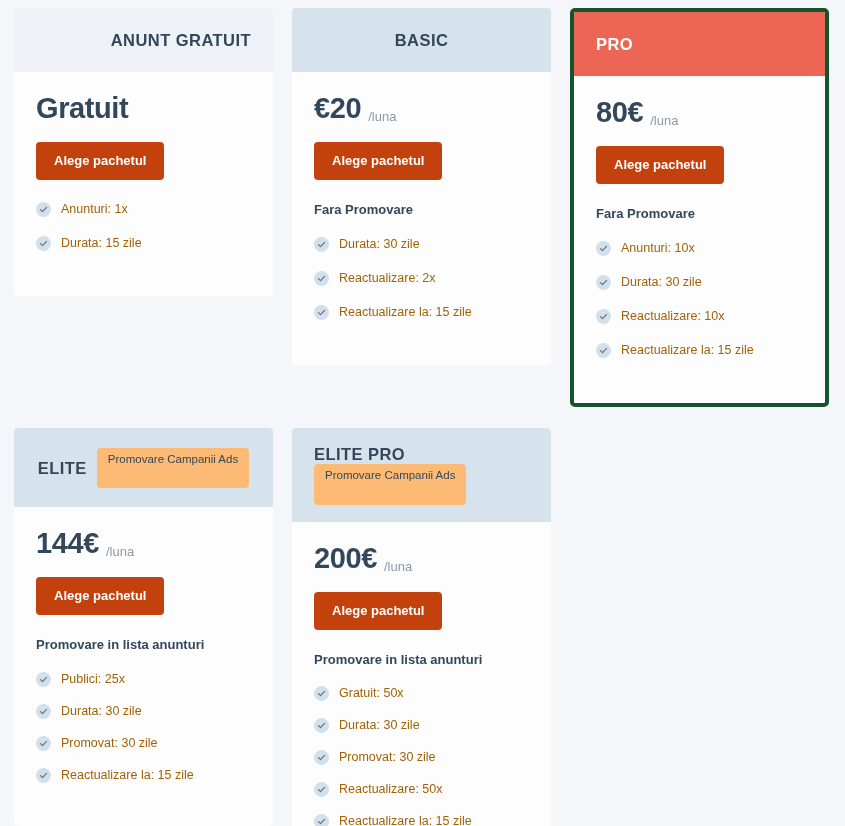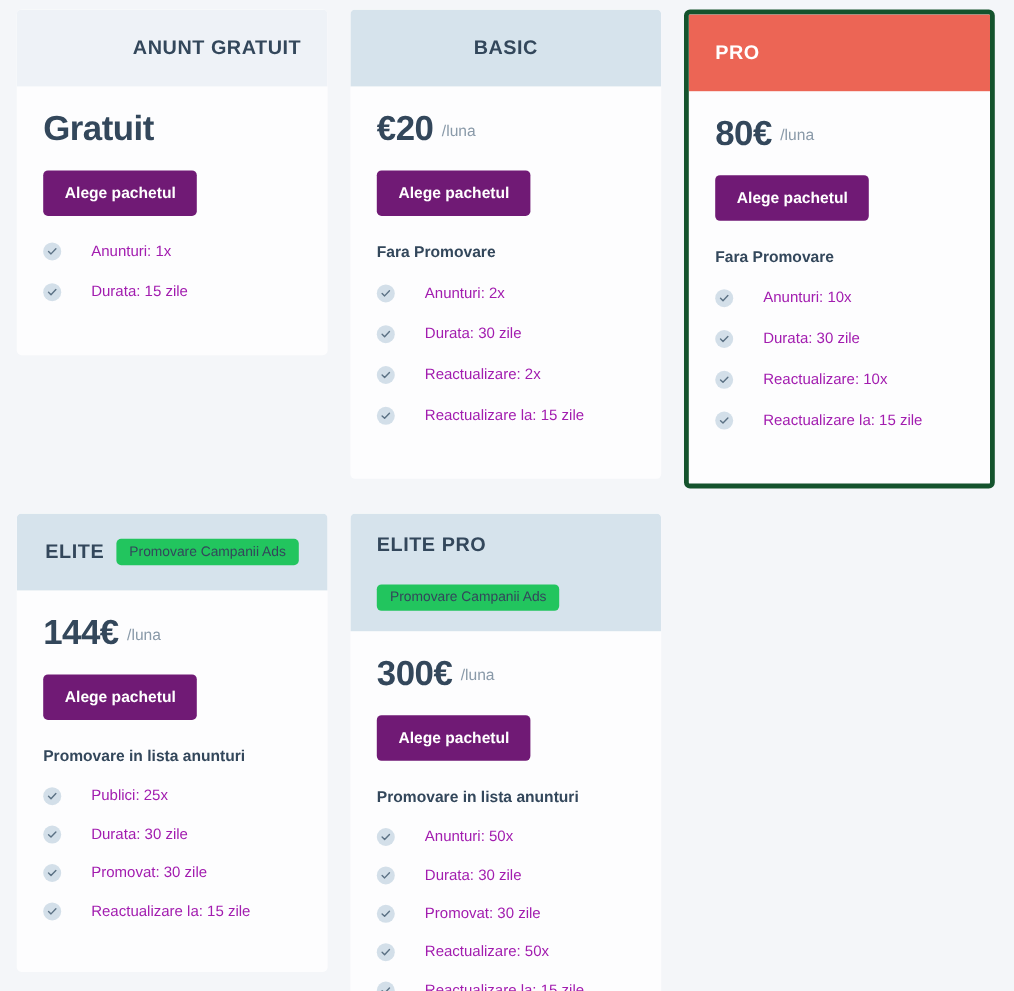--- a/index.html
+++ b/index.html
@@ -55,67 +55,67 @@
     font-size: 16.5px;
     font-weight: bold;
     letter-spacing: 0.45px;
     color: #33475b;
     line-height: 1;
     white-space: nowrap;
   }
   .card-header.tone-coral .card-title { color: #ffffff; }
 
   .header-badge {
-    background: #22c55e;
+    background: #fdba74;
     border-radius: 4px;
-    padding: 6px 11px 4px 11px;
+    padding: 6px 11px 23px 11px;
     font-size: 11.5px;
     color: #33475b;
     line-height: 1;
     white-space: nowrap;
   }
   .card-header.stacked {
     flex-direction: column;
     align-items: flex-start;
-    gap: 25px;
+    gap: 2px;
     padding-top: 18px;
     padding-bottom: 17px;
   }
 
   
   .card-body {
     padding: 22px 22px 26px 22px;
     flex: 1 1 auto;
     display: flex;
     flex-direction: column;
   }
 
   .price-row {
     display: flex;
-    align-items: center;
+    align-items: flex-end;
     gap: 7px;
     margin-bottom: 19px;
   }
   .price-amount {
     font-size: 29px;
     font-weight: bold;
     color: #33475b;
     letter-spacing: -0.4px;
     line-height: 1;
   }
   .price-period {
     font-size: 13px;
     color: #8a9aa9;
     line-height: 1;
   }
 
   .cta-button {
     display: inline-block;
     align-self: flex-start;
-    background: #701a75;
+    background: #c2410c;
     color: #ffffff;
     border: none;
     border-radius: 4px;
     font-family: "Liberation Sans", sans-serif;
     font-size: 13px;
     font-weight: bold;
     padding: 12px 18px 13px 18px;
     line-height: 1;
     cursor: pointer;
     margin-bottom: 22px;
@@ -127,23 +127,23 @@
     color: #33475b;
     margin-bottom: 19px;
     line-height: 1.2;
   }
 
   .features-list { list-style: none; }
 
   .feature-item {
     display: flex;
     align-items: center;
-    gap: 25px;
+    gap: 10px;
     font-size: 12.5px;
-    color: #a21caf;
+    color: #a16207;
     line-height: 1;
   }
   .features-list.loose .feature-item { margin-bottom: 19px; }
   .features-list.tight .feature-item { margin-bottom: 17px; }
   .feature-item:last-child { margin-bottom: 0; }
 
   .check-icon {
     flex: 0 0 auto;
     width: 15px;
     height: 15px;
@@ -199,28 +199,20 @@
         </div>
         <button class="cta-button">Alege pachetul</button>
         <div class="features-heading">Fara Promovare</div>
         <ul class="features-list loose">
           <li class="feature-item">
             <span class="check-icon">
               <svg width="9" height="9" viewBox="0 0 10 10" aria-hidden="true">
                 <path d="M1.6 5.1 L3.9 7.3 L8.4 2.6" fill="none" stroke="#5b7184" stroke-width="1.3" stroke-linecap="round" stroke-linejoin="round"></path>
               </svg>
             </span>
-            <span>Anunturi: 2x</span>
-          </li>
-          <li class="feature-item">
-            <span class="check-icon">
-              <svg width="9" height="9" viewBox="0 0 10 10" aria-hidden="true">
-                <path d="M1.6 5.1 L3.9 7.3 L8.4 2.6" fill="none" stroke="#5b7184" stroke-width="1.3" stroke-linecap="round" stroke-linejoin="round"></path>
-              </svg>
-            </span>
             <span>Durata: 30 zile</span>
           </li>
           <li class="feature-item">
             <span class="check-icon">
               <svg width="9" height="9" viewBox="0 0 10 10" aria-hidden="true">
                 <path d="M1.6 5.1 L3.9 7.3 L8.4 2.6" fill="none" stroke="#5b7184" stroke-width="1.3" stroke-linecap="round" stroke-linejoin="round"></path>
               </svg>
             </span>
             <span>Reactualizare: 2x</span>
           </li>
@@ -330,33 +322,33 @@
         </ul>
       </div>
     </div>
     <div class="card">
       <div class="card-header tone-blue stacked">
         <div class="card-title">ELITE PRO</div>
         <div class="header-badge">Promovare Campanii Ads</div>
       </div>
       <div class="card-body">
         <div class="price-row">
-          <span class="price-amount">300€</span>
+          <span class="price-amount">200€</span>
           <span class="price-period">/luna</span>
         </div>
         <button class="cta-button">Alege pachetul</button>
         <div class="features-heading">Promovare in lista anunturi</div>
         <ul class="features-list tight">
           <li class="feature-item">
             <span class="check-icon">
               <svg width="9" height="9" viewBox="0 0 10 10" aria-hidden="true">
                 <path d="M1.6 5.1 L3.9 7.3 L8.4 2.6" fill="none" stroke="#5b7184" stroke-width="1.3" stroke-linecap="round" stroke-linejoin="round"></path>
               </svg>
             </span>
-            <span>Anunturi: 50x</span>
+            <span>Gratuit: 50x</span>
           </li>
           <li class="feature-item">
             <span class="check-icon">
               <svg width="9" height="9" viewBox="0 0 10 10" aria-hidden="true">
                 <path d="M1.6 5.1 L3.9 7.3 L8.4 2.6" fill="none" stroke="#5b7184" stroke-width="1.3" stroke-linecap="round" stroke-linejoin="round"></path>
               </svg>
             </span>
             <span>Durata: 30 zile</span>
           </li>
           <li class="feature-item">

